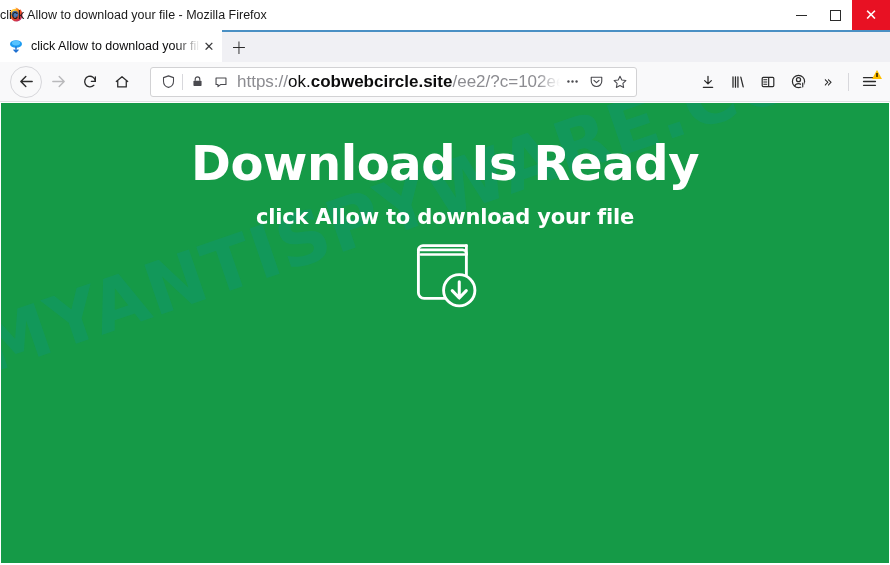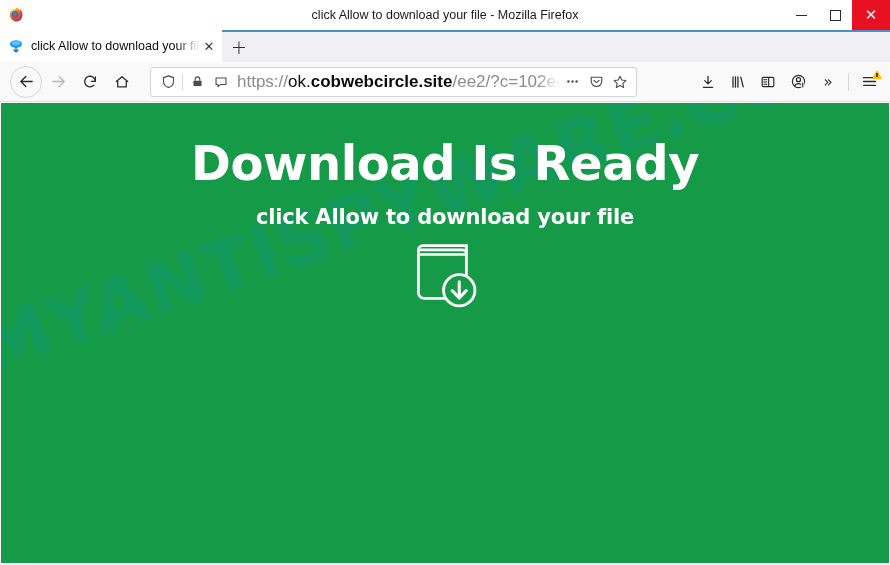--- a/index.html
+++ b/index.html
@@ -27,21 +27,21 @@
   }
   .ff-logo {
     width: 18px; height: 18px;
     margin-left: 6px;
     position: relative;
     flex: 0 0 18px;
   }
   .titlebar-title {
     position: absolute;
     left: 0; right: 0;
-    text-align: center;
+    text-align: left;
     font-size: 12.5px;
     color: #1a1a1a;
     line-height: 30px;
     pointer-events: none;
   }
   .win-controls {
     margin-left: auto;
     display: flex; align-items: stretch;
     height: 30px;
     z-index: 3;

